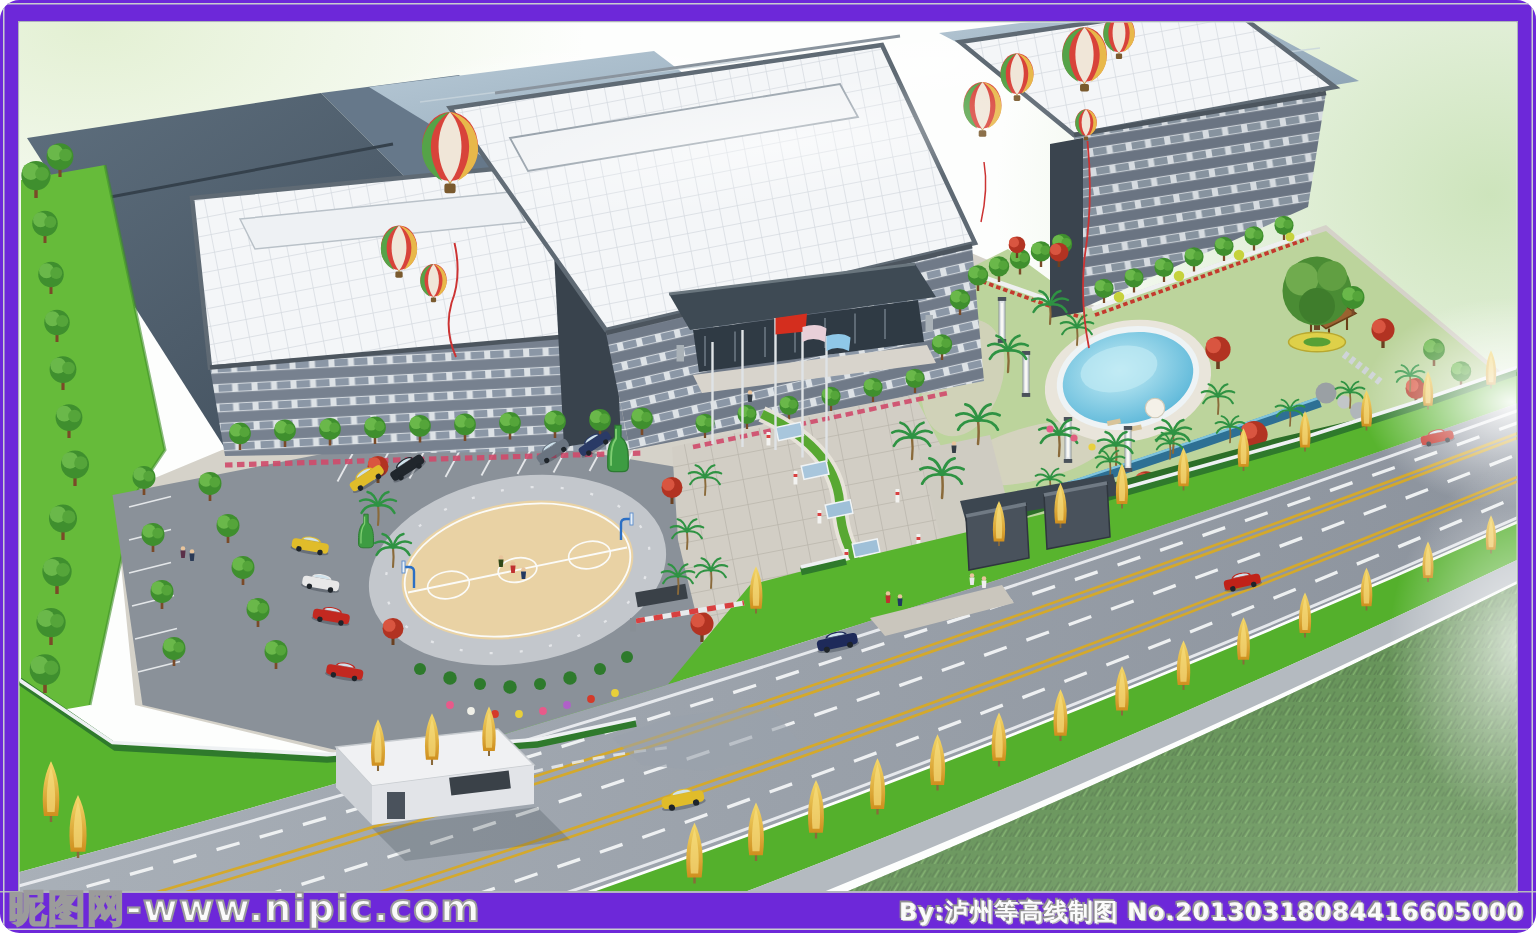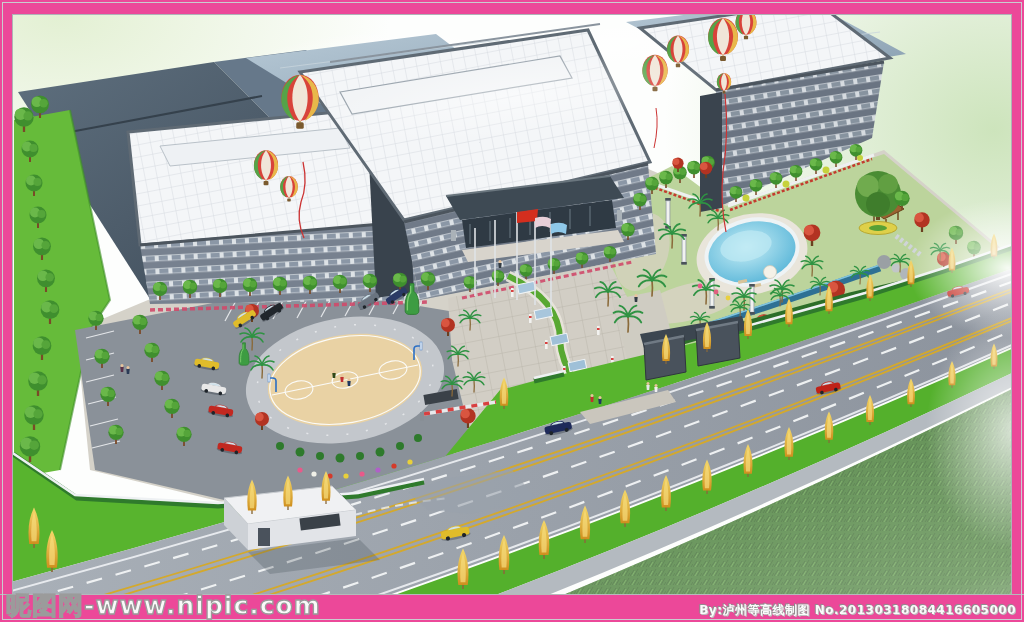--- a/index.html
+++ b/index.html
@@ -1,27 +1,27 @@
 <!DOCTYPE html>
 <html><head>
 <meta charset="utf-8">
 <style>
   html,body{margin:0;padding:0;background:#ffffff;}
-  .stage{position:relative;width:1024px;height:622px;background:#ec4899;overflow:hidden;
-         font-family:"DejaVu Sans","Liberation Sans",sans-serif;}
+  .stage{position:relative;width:1024px;height:622px;background:#6d28d9;overflow:hidden;
+         font-family:"DejaVu Sans","Liberation Sans",sans-serif;border-radius:13px;}
   .stage::before{content:"";position:absolute;left:2px;top:2px;right:2px;bottom:2px;
          border:1px solid #c9cdcf;pointer-events:none;z-index:5;}
   .photo{position:absolute;left:12px;top:14px;width:998px;height:579px;
          border:1px solid #aeb4b7;overflow:hidden;background:#fdfefd;}
   .photo svg{position:absolute;left:-13px;top:-15px;width:1024px;height:622px;display:block;}
   .wm{position:absolute;z-index:6;white-space:nowrap;}
   .wm-left{left:6px;bottom:0px;font-size:25px;font-weight:bold;letter-spacing:1px;
         color:rgba(255,255,255,0.95);-webkit-text-stroke:1.3px #9b9b9b;
         text-shadow:0 0 1px #9b9b9b;}
-  .wm-right{right:8px;bottom:3px;font-size:12px;font-weight:bold;color:#fbfbfb;
+  .wm-right{right:8px;bottom:3px;font-size:16px;font-weight:bold;color:#fbfbfb;
         text-shadow:-1px -1px 0 #8f8f8f,1px 1px 0 #bfbfbf,0 0 2px #8f8f8f;letter-spacing:0.5px;}
   .baseline{position:absolute;left:0;right:0;bottom:27px;border-top:1px solid #b5b9bb;z-index:4;}
 </style>
 </head>
 <body>
 
 <div class="stage">
  <div class="photo">
  <svg viewBox="0 0 1024 622" xmlns="http://www.w3.org/2000/svg">
   <defs>

